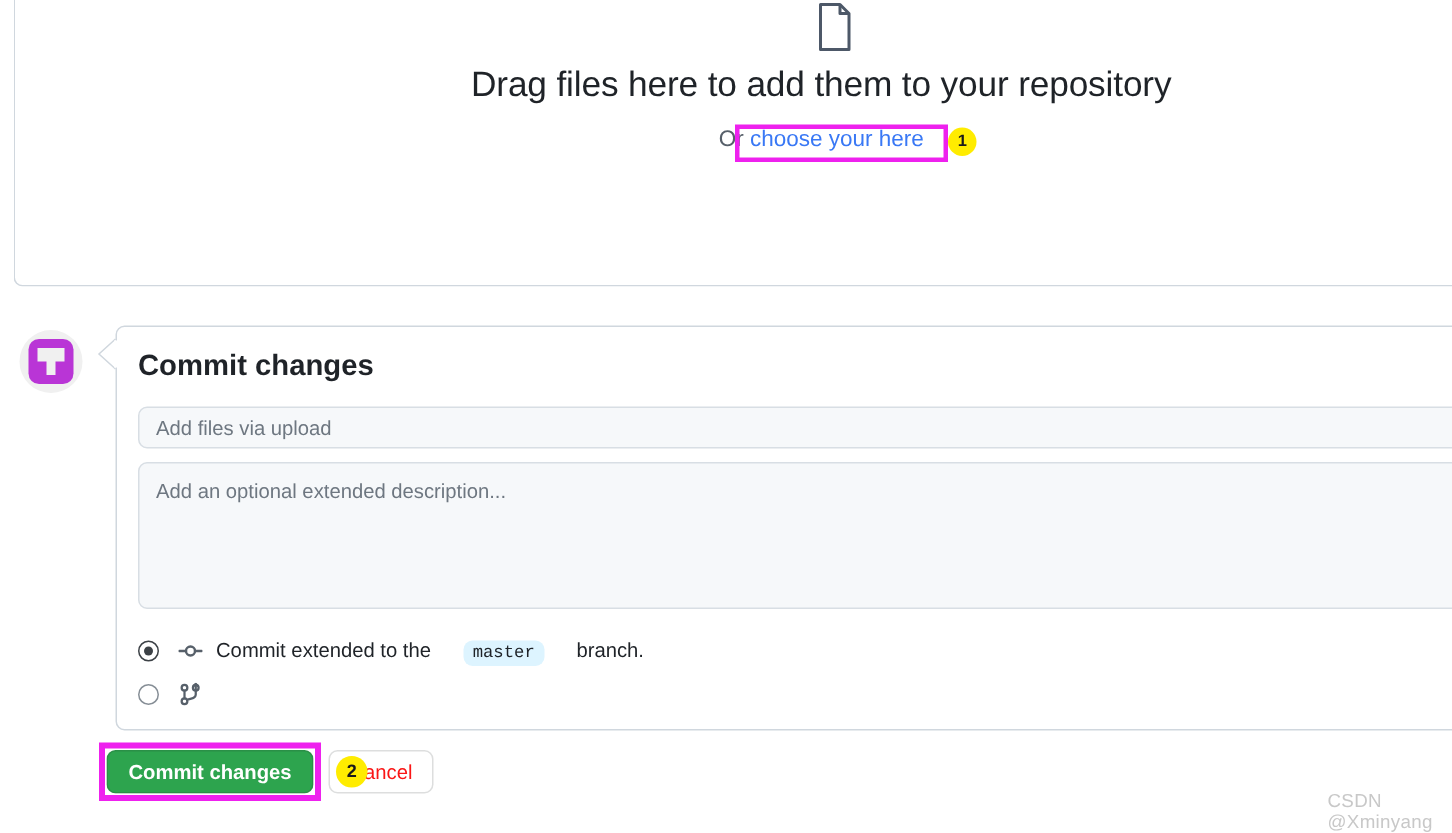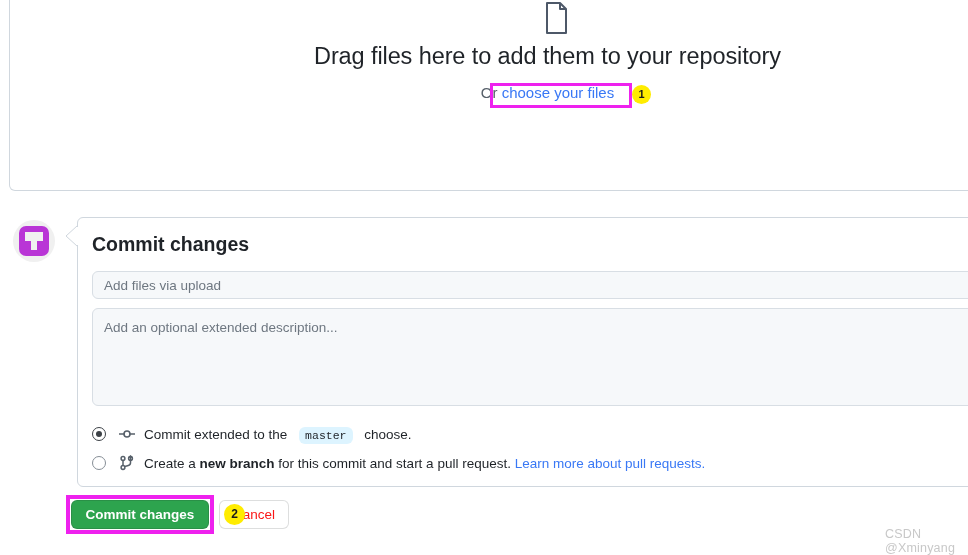--- a/index.html
+++ b/index.html
@@ -212,21 +212,21 @@
     color: #57606a;
   }
   .row-text { white-space: nowrap; }
   .mono-badge {
     font-family: "Liberation Mono", monospace;
     font-size: 11.5px;
     background: #ddf4ff;
     color: #1f2328;
     border-radius: 6px;
     padding: 2px 6px;
-    margin: 0 8px;
+    margin: 0 18px;
   }
   .bold { font-weight: 700; }
   .inline-link { color: #3978f5; text-decoration: none; cursor: pointer; }
 
   
   #commit-button {
     position: absolute;
     left: 71px;
     top: 500px;
     width: 138px;
@@ -297,21 +297,21 @@
 
 <div id="dropzone">
   <span id="file-icon">
     <svg width="36" height="36" viewBox="0 0 36 36" aria-hidden="true">
       <path d="M9 3 h13 l6 6 v24 H9 Z" fill="#ffffff" stroke="#4d5868" stroke-width="2" stroke-linejoin="round"></path>
       <path d="M22 3 v6 h6" fill="none" stroke="#4d5868" stroke-width="2" stroke-linejoin="round"></path>
     </svg>
   </span>
   <div id="dropzone-title">Drag files here to add them to your repository</div>
   <div id="dropzone-sub">
-    <span>Or </span><a id="choose-files-link" href="#">choose your files</a>
+    <span>Or </span><a id="choose-files-link" href="#">choose your here</a>
   </div>
 </div>
 
 <div id="annot-box-1"></div>
 <div id="annot-badge-1">1</div>
 
 <div id="avatar">
   <svg width="42" height="42" viewBox="0 0 42 42" aria-hidden="true">
     <rect x="6" y="6" width="30" height="30" rx="7" fill="#b935d6"></rect>
     <path d="M12 12 H30 V21 H24 V30 H18 V21 H12 Z" fill="#f0f0f0"></path>
@@ -333,37 +333,36 @@
 <textarea id="commit-description" placeholder="Add an optional extended description..." style=""></textarea>
 
 <div class="branch-row" id="branch-row-direct">
   <span class="radio checked"></span>
   <span class="row-icon">
     <svg width="16" height="16" viewBox="0 0 16 16" aria-hidden="true">
       <circle cx="8" cy="8" r="3" fill="none" stroke="#57606a" stroke-width="1.6"></circle>
       <path d="M0.5 8 H5 M11 8 H15.5" stroke="#57606a" stroke-width="1.6" stroke-linecap="round"></path>
     </svg>
   </span>
-  <span class="row-text"><span>Commit extended to the</span> <span class="mono-badge">master</span> <span>choose.</span></span>
+  <span class="row-text"><span>Commit extended to the</span> <span class="mono-badge">master</span> <span>branch.</span></span>
 </div>
 
 <div class="branch-row" id="branch-row-new">
   <span class="radio"></span>
   <span class="row-icon">
     <svg width="16" height="16" viewBox="0 0 16 16" aria-hidden="true">
       <circle cx="4" cy="12.5" r="1.9" fill="none" stroke="#57606a" stroke-width="1.5"></circle>
       <circle cx="4" cy="3.5" r="1.9" fill="none" stroke="#57606a" stroke-width="1.5"></circle>
       <circle cx="11.5" cy="3.5" r="1.9" fill="none" stroke="#57606a" stroke-width="1.5"></circle>
       <path d="M4 5.4 V10.6" stroke="#57606a" stroke-width="1.5" stroke-linecap="round"></path>
       <path d="M11.5 5.4 V8 C11.5 9.6 10 10.4 8.5 10.8 L6.6 11.3" stroke="#57606a" stroke-width="1.5" fill="none" stroke-linecap="round"></path>
       <path d="M11.5 1.2 L11.5 5.4" stroke="#57606a" stroke-width="1.5" stroke-linecap="round"></path>
       <path d="M10.1 2.3 L11.5 0.9 L12.9 2.3" fill="none" stroke="#57606a" stroke-width="1.4" stroke-linecap="round" stroke-linejoin="round"></path>
     </svg>
   </span>
-  <span class="row-text"><span>Create a</span> <span class="bold">new branch</span> <span>for this commit and start a pull request.</span> <a class="inline-link" href="#">Learn more about pull requests.</a></span>
 </div>
 
 <button id="commit-button">Commit changes</button>
 <div id="annot-box-2"></div>
 <button id="cancel-button">Cancel</button>
 <div id="annot-badge-2">2</div>
 
 <div id="watermark">CSDN @Xminyang</div>
 
 </body></html>

